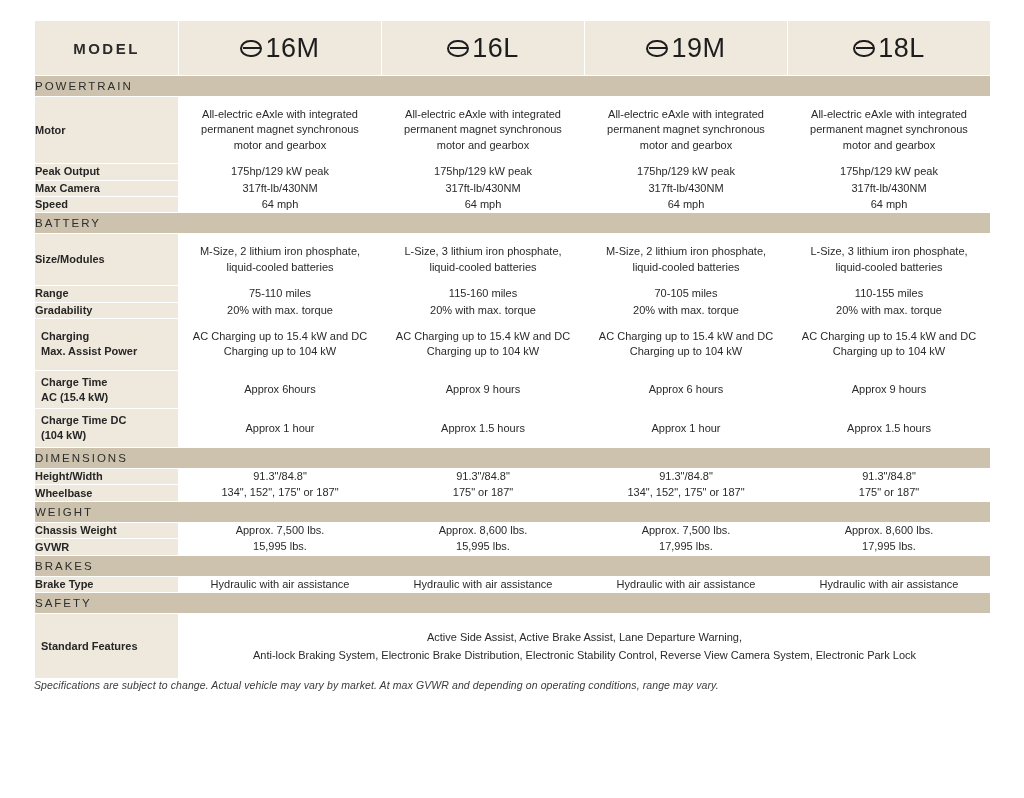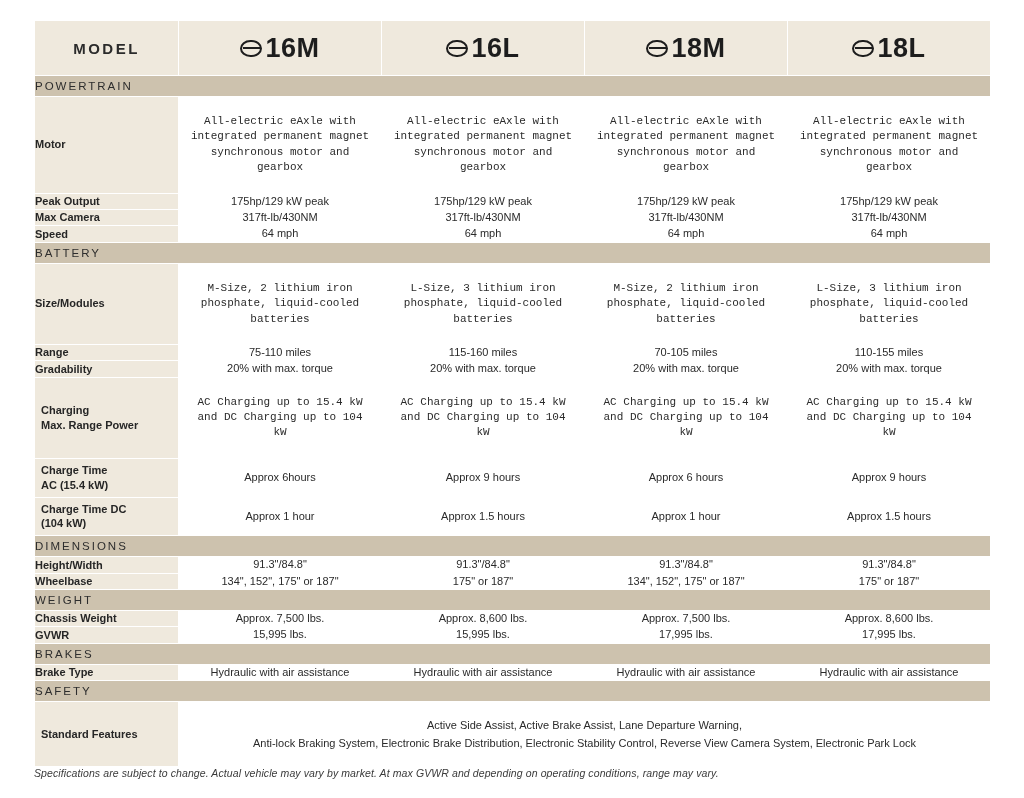--- a/index.html
+++ b/index.html
@@ -46,21 +46,21 @@
     color: #2b2b2b;
     height: 54px;
   }
   .hdr-model {
     background: #efe9dd;
     text-align: center;
     height: 54px;
   }
   .model-name {
     font-size: 27px;
-    font-weight: bold;
+    font-weight: normal;
     letter-spacing: 0.5px;
     color: #1d1d1d;
     display: inline-block;
     line-height: 1;
   }
   .emark {
     display: inline-block;
     position: relative;
     width: 24px;
     height: 19px;
@@ -108,21 +108,21 @@
     line-height: 1.35;
   }
   .rval {
     background: #ffffff;
     text-align: center;
     font-size: 11px;
     color: #2a2a2a;
     padding: 7px 8px;
     line-height: 1.4;
   }
-  .rval.tall { padding: 17px 10px; font-family: Liberation Mono, monospace; }
+  .rval.tall { padding: 10px 10px; }
   .rval.span {
     text-align: center;
     line-height: 1.65;
     padding: 14px 27px;
   }
   .rlabel.tall { padding: 4px 6px; }
 
   .footnote {
     font-size: 10.5px;
     font-style: italic;
@@ -140,21 +140,21 @@
       <col class="c-model">
       <col class="c-model">
       <col class="c-model">
       <col class="c-model">
     </colgroup>
     <tbody id="table-body">
         <tr>
           <th class="hdr-label">MODEL</th>
           <th class="hdr-model"><span class="model-name"><span class="emark"></span><span>16M</span></span></th>
           <th class="hdr-model"><span class="model-name"><span class="emark"></span><span>16L</span></span></th>
-          <th class="hdr-model"><span class="model-name"><span class="emark"></span><span>18M</span></span></th>
+          <th class="hdr-model"><span class="model-name"><span class="emark"></span><span>19M</span></span></th>
           <th class="hdr-model"><span class="model-name"><span class="emark"></span><span>18L</span></span></th>
         </tr>
         <tr>
           <td colspan="5" class="section-band">POWERTRAIN</td>
         </tr>
         <tr>
           <td class="rlabel">Motor</td>
           <td class="rval tall">All-electric eAxle with integrated permanent magnet synchronous motor and gearbox</td>
           <td class="rval tall">All-electric eAxle with integrated permanent magnet synchronous motor and gearbox</td>
           <td class="rval tall">All-electric eAxle with integrated permanent magnet synchronous motor and gearbox</td>
@@ -201,21 +201,21 @@
         <tr>
           <td class="rlabel">Gradability</td>
           <td class="rval">20% with max. torque</td>
           <td class="rval">20% with max. torque</td>
           <td class="rval">20% with max. torque</td>
           <td class="rval">20% with max. torque</td>
         </tr>
         <tr>
           <td class="rlabel tall">
             <div>Charging</div>
-            <div>Max. Range Power</div>
+            <div>Max. Assist Power</div>
           </td>
           <td class="rval tall">AC Charging up to 15.4 kW and DC  Charging up to 104 kW</td>
           <td class="rval tall">AC Charging up to 15.4 kW and DC  Charging up to 104 kW</td>
           <td class="rval tall">AC Charging up to 15.4 kW and DC  Charging up to 104 kW</td>
           <td class="rval tall">AC Charging up to 15.4 kW and DC  Charging up to 104 kW</td>
         </tr>
         <tr>
           <td class="rlabel tall">
             <div>Charge Time</div>
             <div>AC (15.4 kW)</div>

